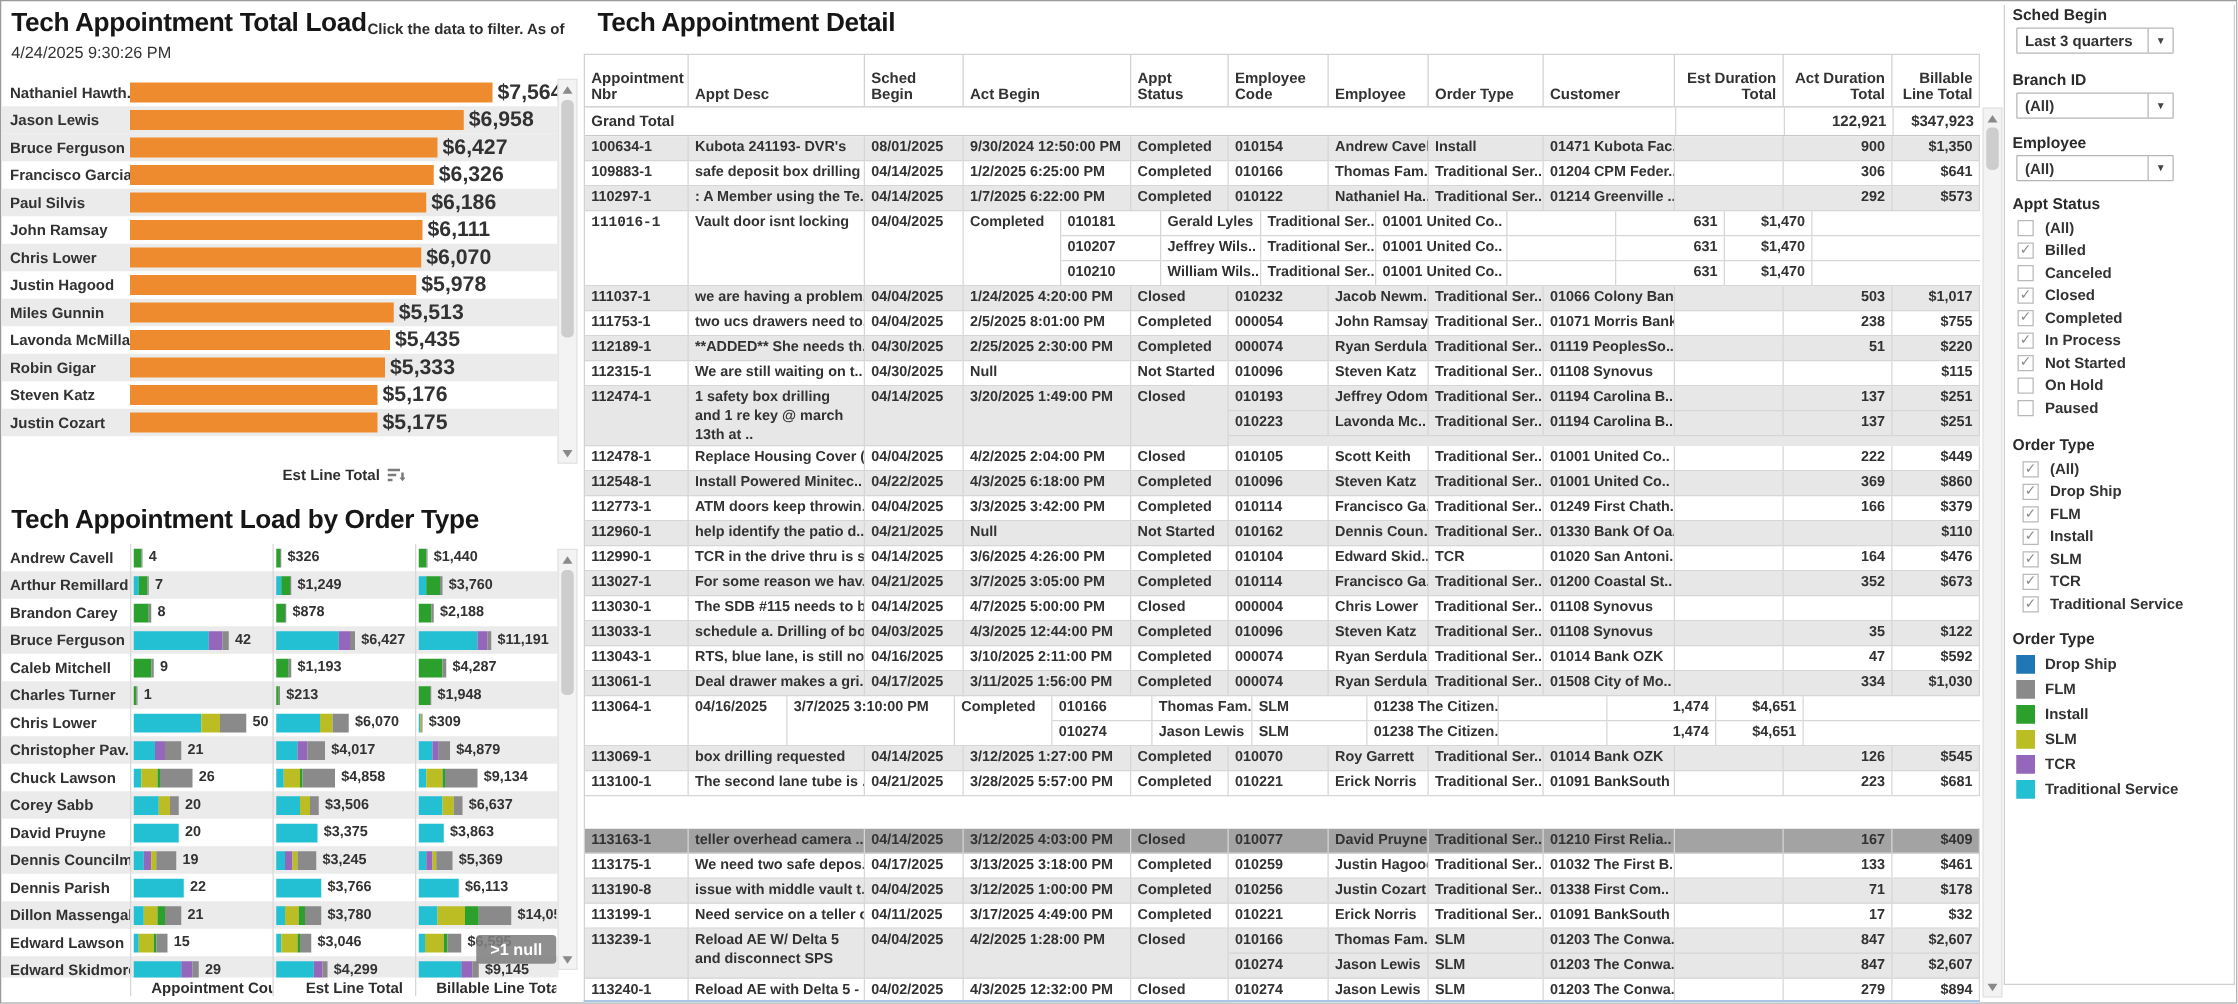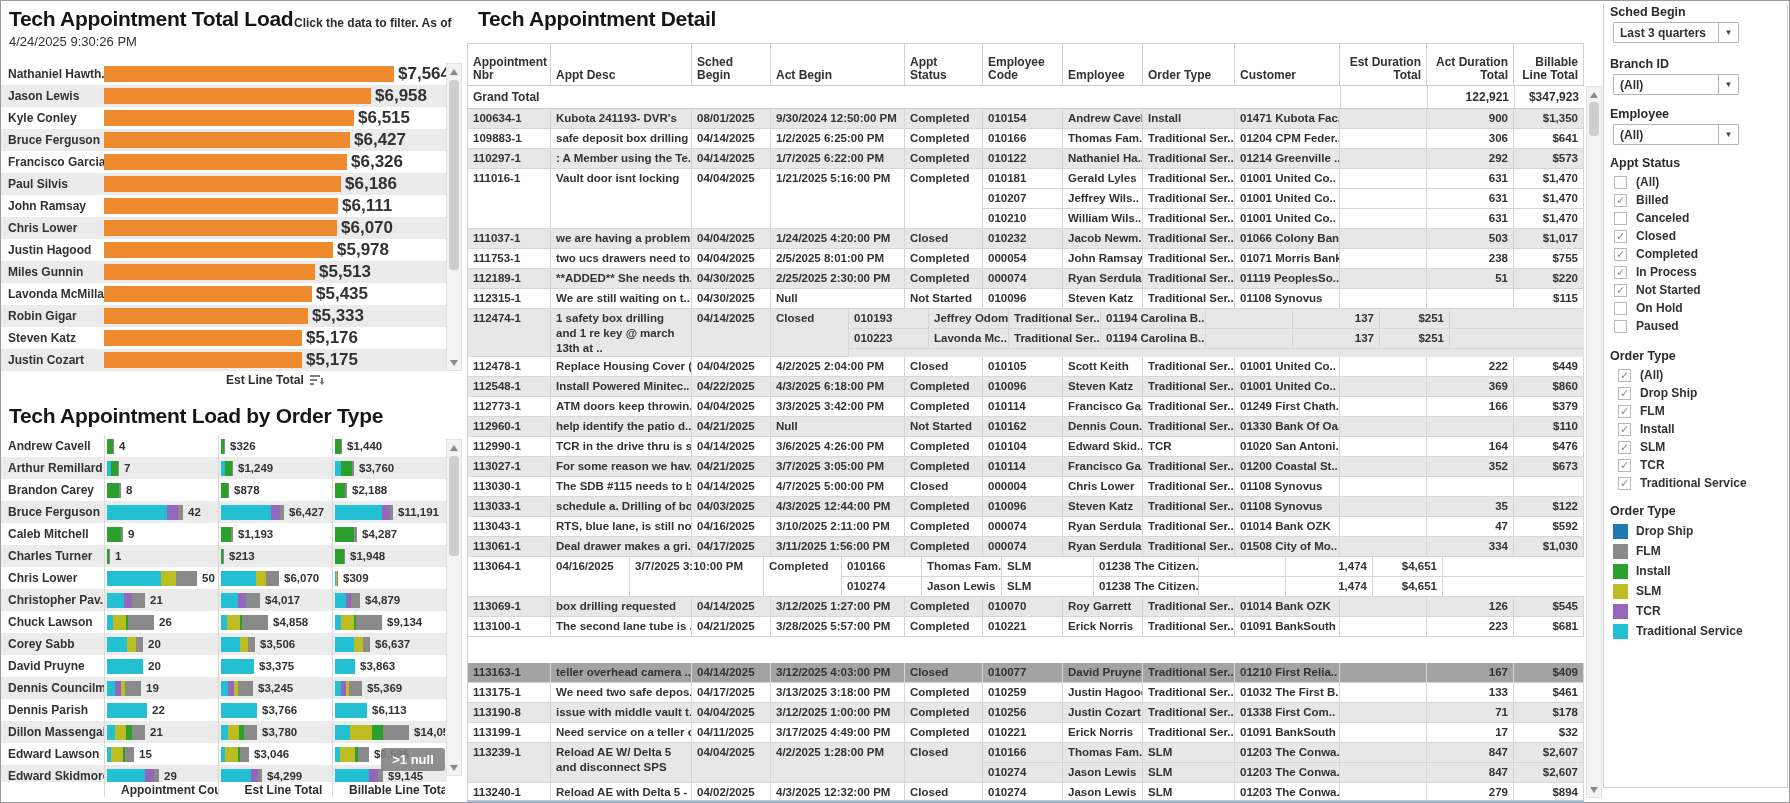--- a/index.html
+++ b/index.html
@@ -91,25 +91,20 @@
       <div class="c1row">
         <div class="c1label">Nathaniel Hawth..</div>
         <div class="c1bar" style="width: 290px; background: rgb(239, 139, 47);"></div>
         <div class="c1val">$7,564</div>
       </div>
       <div class="c1row band">
         <div class="c1label">Jason Lewis</div>
         <div class="c1bar" style="width: 267px; background: rgb(239, 139, 47);"></div>
         <div class="c1val">$6,958</div>
       </div>
-      <div class="c1row">
-        <div class="c1label">Kyle Conley</div>
-        <div class="c1bar" style="width: 250px; background: rgb(239, 139, 47);"></div>
-        <div class="c1val">$6,515</div>
-      </div>
       <div class="c1row band">
         <div class="c1label">Bruce Ferguson</div>
         <div class="c1bar" style="width: 246px; background: rgb(239, 139, 47);"></div>
         <div class="c1val">$6,427</div>
       </div>
       <div class="c1row">
         <div class="c1label">Francisco Garcia</div>
         <div class="c1bar" style="width: 243px; background: rgb(239, 139, 47);"></div>
         <div class="c1val">$6,326</div>
       </div>
@@ -702,24 +697,23 @@
               <div class="tcell" style="width: 80px;">Nathaniel Ha..</div>
               <div class="tcell" style="width: 92px;">Traditional Ser..</div>
               <div class="tcell" style="width: 105px;">01214 Greenville ..</div>
               <div class="tcell num" style="width: 87px;"></div>
               <div class="tcell num" style="width: 87px;">292</div>
               <div class="tcell num" style="width: 70px;">$573</div>
             </div>
           </div>
         </div>
         <div class="tgroup" style="background: rgb(255, 255, 255);">
-          <div class="gcell multi" style="width: 83px;">111016-1</div>
+          <div class="gcell multi" style="width: 83px; font-family: Liberation Mono, monospace;">111016-1</div>
           <div class="gcell multi wrap" style="width: 141px;">Vault door isnt locking</div>
           <div class="gcell multi" style="width: 79px;">04/04/2025</div>
-          <div class="gcell multi" style="width: 134px;">1/21/2025 5:16:00 PM</div>
           <div class="gcell multi" style="width: 78px;">Completed</div>
           <div style="flex: 1 1 0%;">
             <div class="srow">
               <div class="tcell" style="width: 80px;">010181</div>
               <div class="tcell" style="width: 80px;">Gerald Lyles</div>
               <div class="tcell" style="width: 92px;">Traditional Ser..</div>
               <div class="tcell" style="width: 105px;">01001 United Co..</div>
               <div class="tcell num" style="width: 87px;"></div>
               <div class="tcell num" style="width: 87px;">631</div>
               <div class="tcell num" style="width: 70px;">$1,470</div>
@@ -813,20 +807,21 @@
               <div class="tcell num" style="width: 87px;"></div>
               <div class="tcell num" style="width: 87px;"></div>
               <div class="tcell num" style="width: 70px;">$115</div>
             </div>
           </div>
         </div>
         <div class="tgroup" style="background: rgb(231, 231, 231);">
           <div class="gcell multi" style="width: 83px;">112474-1</div>
           <div class="gcell multi wrap" style="width: 141px;">1 safety box drilling and 1 re key @ march 13th at ..</div>
           <div class="gcell multi" style="width: 79px;">04/14/2025</div>
+          <div class="gcell multi" style="width: 134px;">3/20/2025 1:49:00 PM</div>
           <div class="gcell multi" style="width: 78px;">Closed</div>
           <div style="flex: 1 1 0%;">
             <div class="srow">
               <div class="tcell" style="width: 80px;">010193</div>
               <div class="tcell" style="width: 80px;">Jeffrey Odom</div>
               <div class="tcell" style="width: 92px;">Traditional Ser..</div>
               <div class="tcell" style="width: 105px;">01194 Carolina B..</div>
               <div class="tcell num" style="width: 87px;"></div>
               <div class="tcell num" style="width: 87px;">137</div>
               <div class="tcell num" style="width: 70px;">$251</div>

